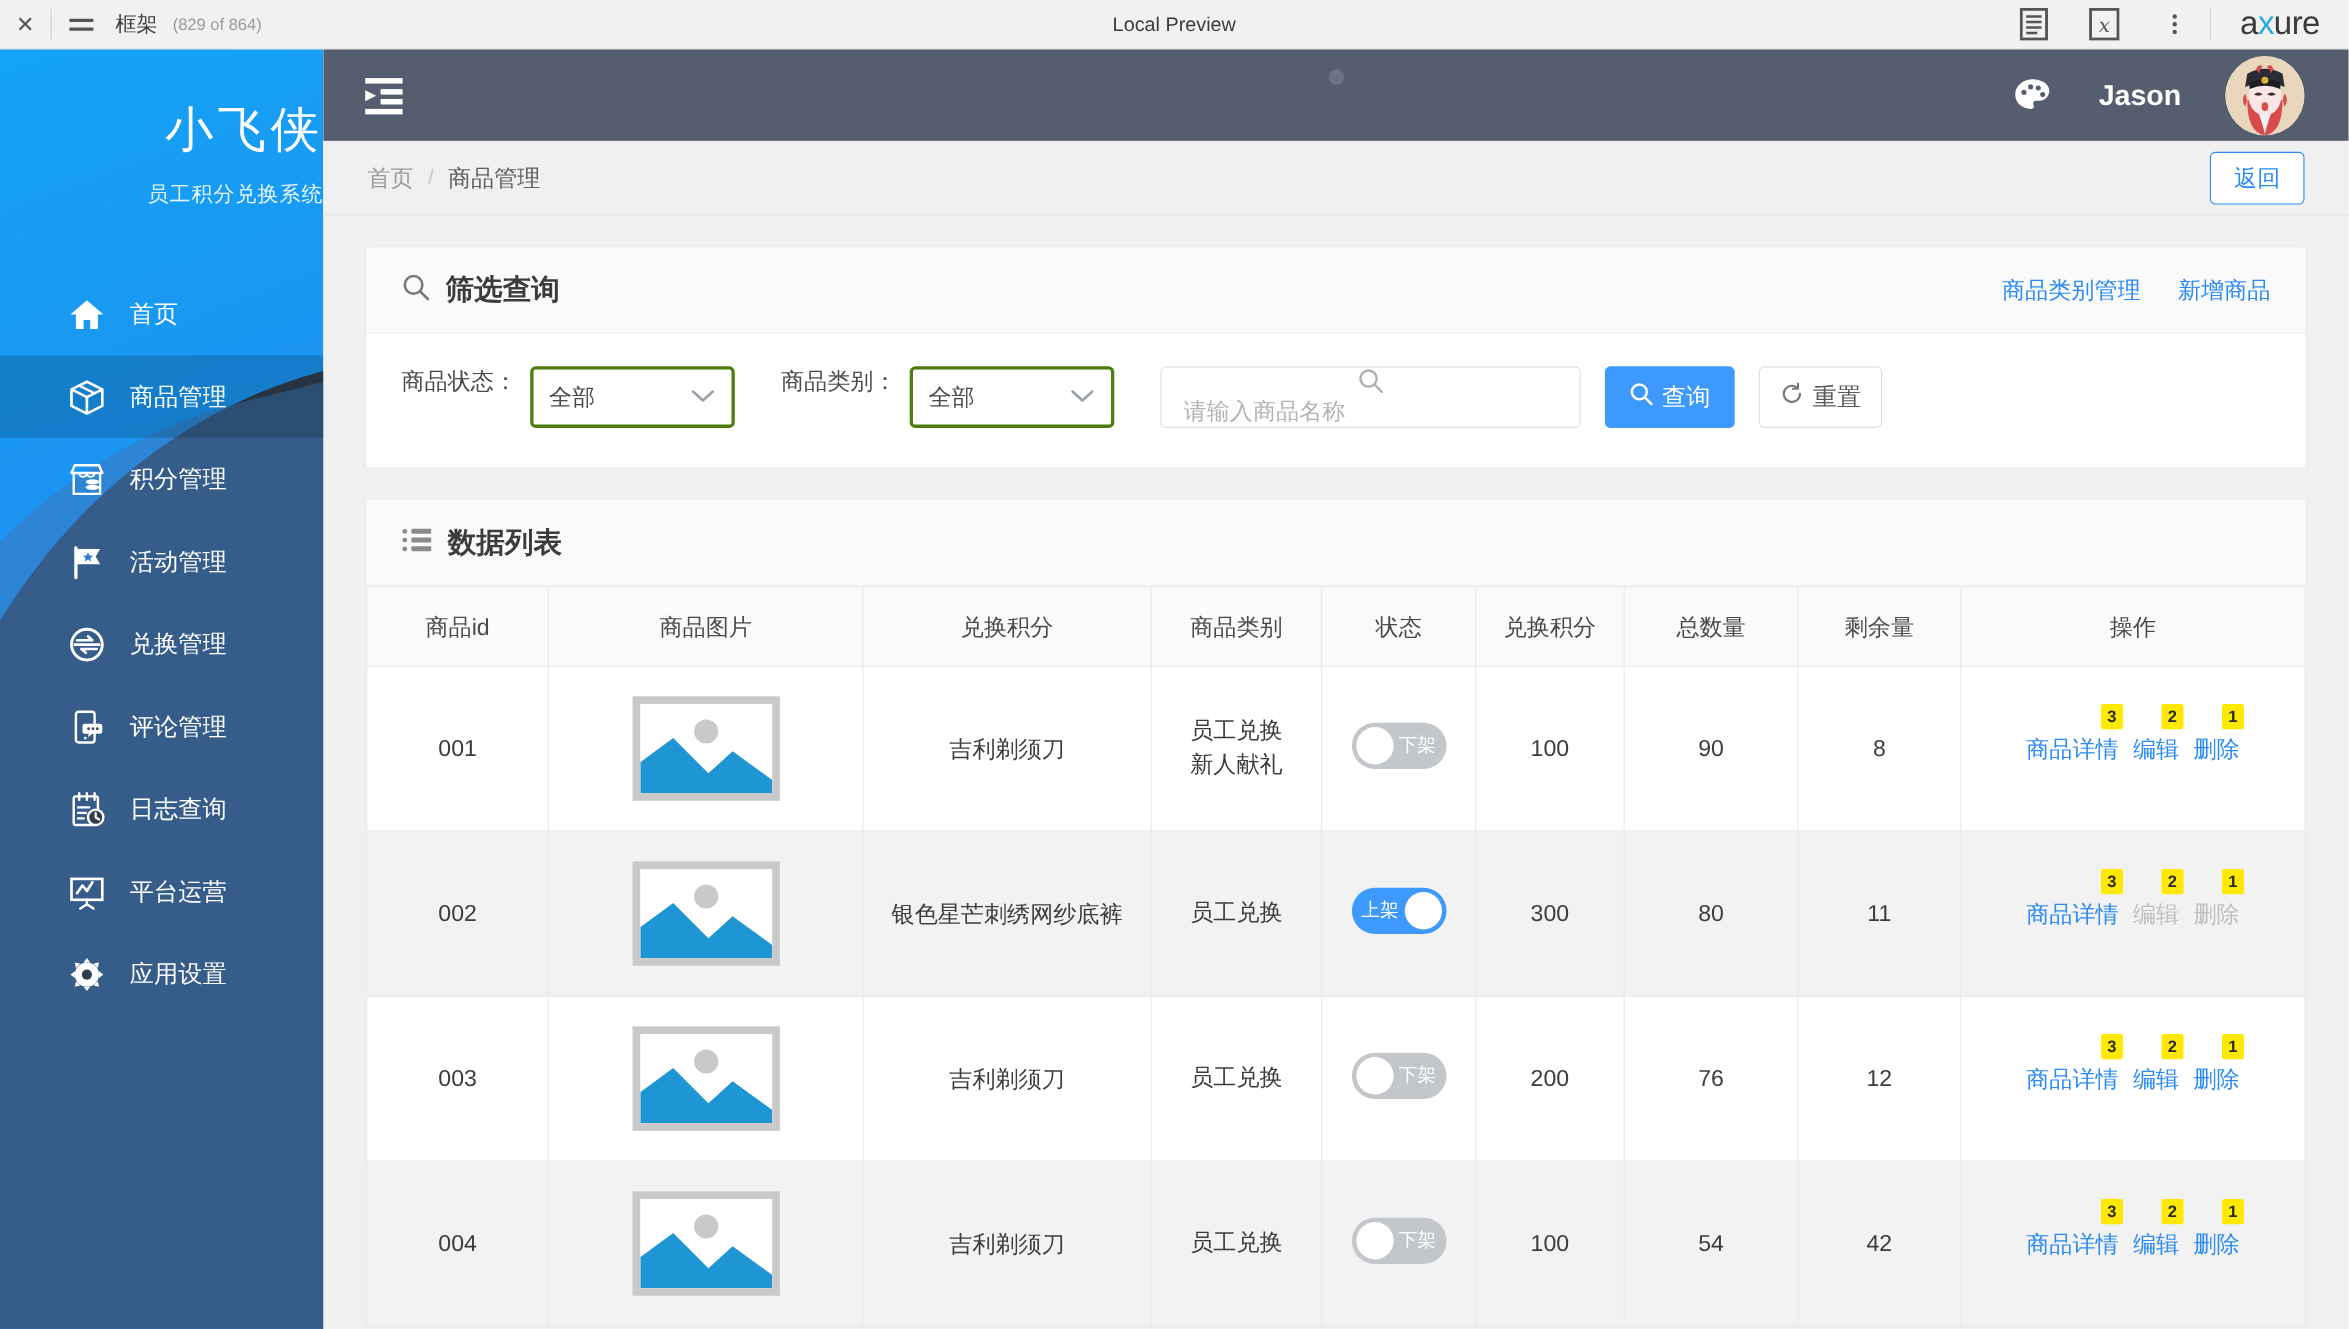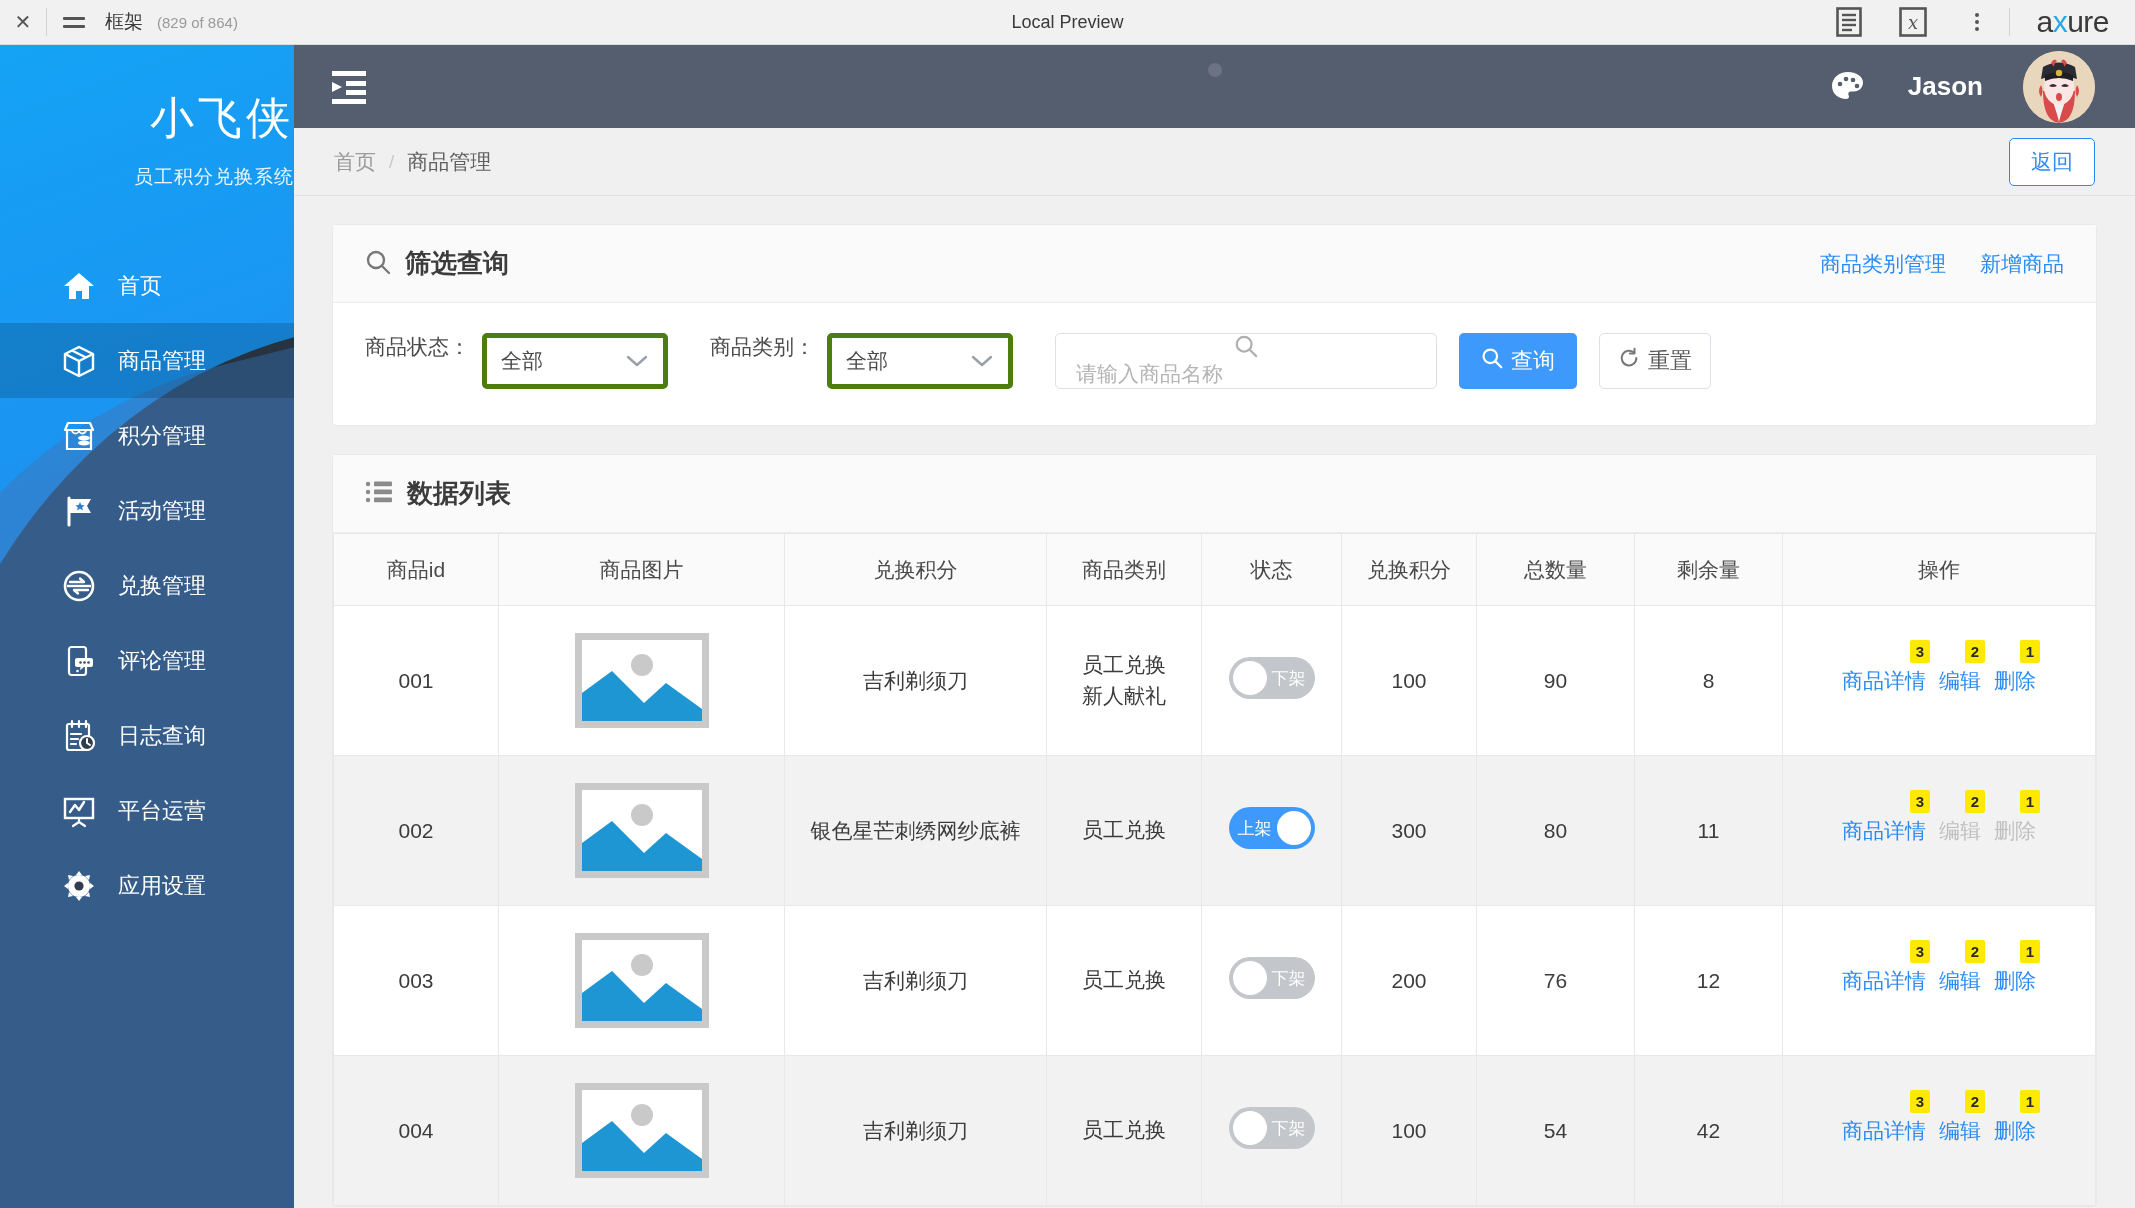--- a/index.html
+++ b/index.html
@@ -111,21 +111,21 @@
     height: 78px; display: flex; align-items: center; padding: 0 32px;
     border-bottom: 1px solid #ededed; background: #fafafa;
   }
   .card-head .ttl { font-size: 26px; color: #3c3c3c; font-weight: bold; margin-left: 14px; }
   .head-links { margin-left: auto; display: flex; gap: 34px; }
   .head-links a { color: #2b8bf2; font-size: 21px; text-decoration: none; cursor: pointer; }
 
   .filter-body { display: flex; padding: 30px 32px 36px 32px; gap: 0; }
   .f-label { font-size: 21px; color: #4a4a4a; margin-right: 12px; white-space: nowrap; }
   .select {
-    width: 186px; height: 56px; border: 5px solid #4d7c0f; border-radius: 5px;
+    width: 186px; height: 56px; border: 3px solid #4d7c0f; border-radius: 5px;
     display: flex; align-items: center; padding: 0 14px; background: #fff;
     font-size: 21px; color: #4a4a4a; cursor: pointer; margin-right: 42px;
   }
   .select .chev { margin-left: auto; }
   .search-wrap {
     width: 382px; height: 56px; border: 1px solid #dcdfe6; border-radius: 5px;
     display: flex; align-items: center; padding: 0 14px; background: #fff; margin-right: 22px; flex-direction: column;
   }
   .search-wrap input {
     border: 0; outline: 0; font-size: 21px; color: #333; width: 100%;

